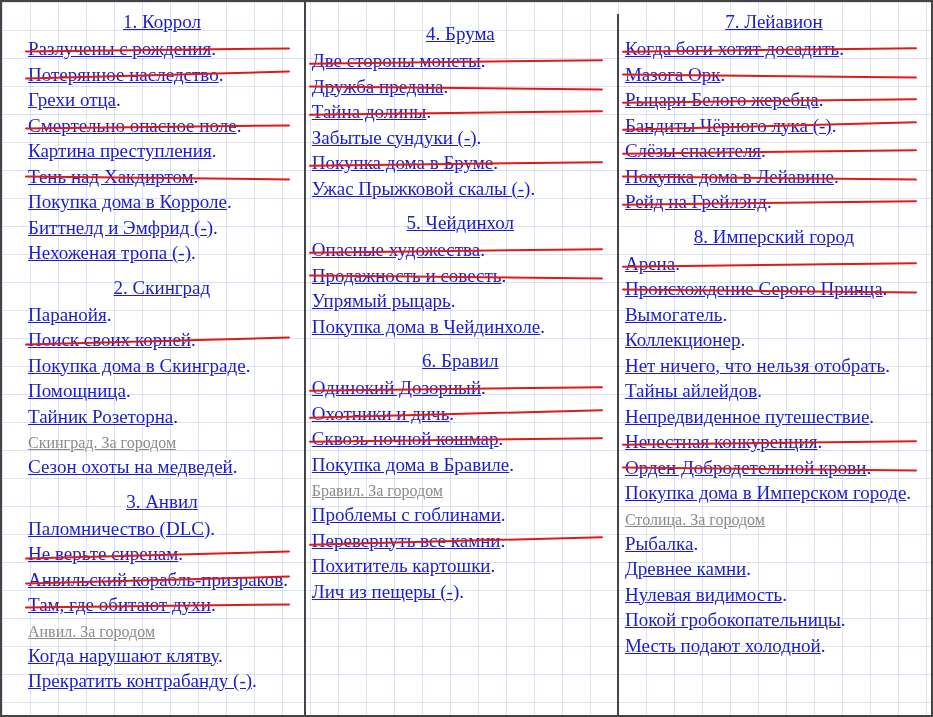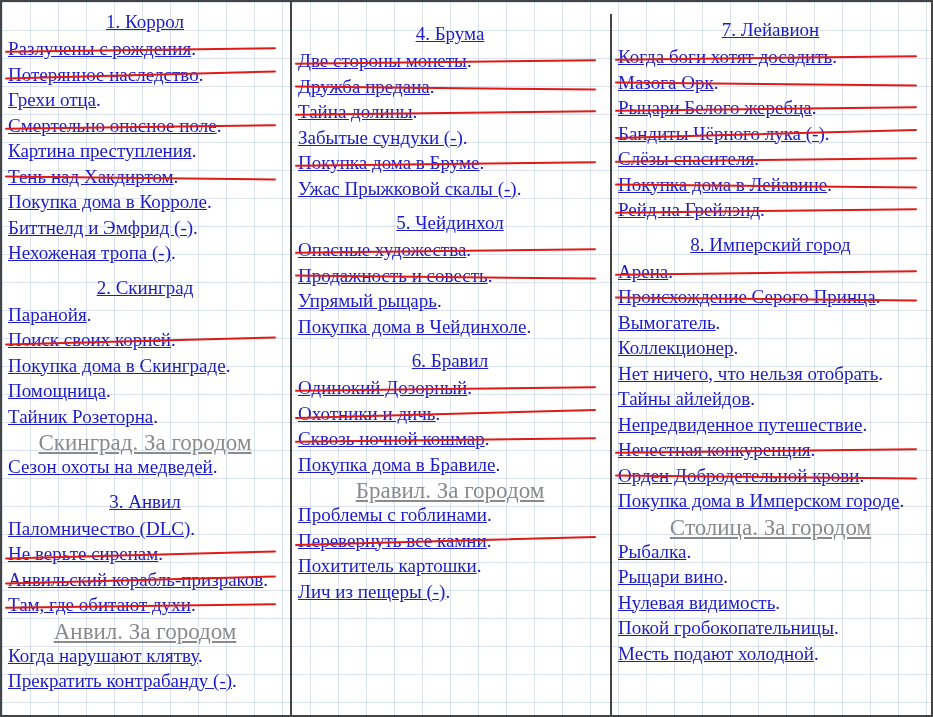--- a/index.html
+++ b/index.html
@@ -22,45 +22,46 @@
     background:
       repeating-linear-gradient(to right, rgba(140,160,200,0.30) 0 1px, transparent 1px 28px),
       repeating-linear-gradient(to bottom, rgba(140,160,200,0.30) 0 1px, transparent 1px 28px),
       #ffffff;
   }
   .columns {
     display: flex;
     width: 100%;
     height: 100%;
     box-sizing: border-box;
+    padding-left: 20px;
   }
   .col {
     box-sizing: border-box;
     padding: 6px 8px 0 6px;
     position: relative;
   }
   .col-1 { width: 290px; border-right: 2px solid #444; }
   .col-2 { width: 320px; border-right: 2px solid #444; margin-top: 12px; }
-  .col-3 { width: 319px; margin-top: 8px; }
+  .col-3 { width: 319px; }
 
   .section-title {
     text-align: center;
     color: #1c1cc8;
     text-decoration: underline;
     font-size: 19px;
     line-height: 24px;
     margin: 10px 0 2px 0;
     white-space: nowrap;
   }
   .section-title.first { margin-top: 2px; }
   .sub-title {
-    text-align: center;
+    text-align: left;
     color: #8a8a8a;
     text-decoration: underline;
-    font-size: 23px;
+    font-size: 16px;
     line-height: 23px;
     margin: 2px 0 0 0;
   }
   .entry {
     position: relative;
     color: #1c1cc8;
     font-size: 19px;
     line-height: 25.5px;
     white-space: nowrap;
   }
@@ -171,20 +172,20 @@
       <div class="entry"><span class="txt">Вымогатель</span><span class="dot">.</span></div>
       <div class="entry"><span class="txt">Коллекционер</span><span class="dot">.</span></div>
       <div class="entry"><span class="txt">Нет ничего, что нельзя отобрать</span><span class="dot">.</span></div>
       <div class="entry"><span class="txt">Тайны айлейдов</span><span class="dot">.</span></div>
       <div class="entry"><span class="txt">Непредвиденное путешествие</span><span class="dot">.</span></div>
       <div class="entry struck"><span class="txt">Нечестная конкуренция</span><span class="dot">.</span></div>
       <div class="entry struck tilt3"><span class="txt">Орден Добродетельной крови</span><span class="dot">.</span></div>
       <div class="entry" style="white-space:normal;line-height:25.5px;"><span class="txt">Покупка дома в Имперском городе</span><span class="dot">.</span></div>
       <div class="sub-title">Столица. За городом</div>
       <div class="entry"><span class="txt">Рыбалка</span><span class="dot">.</span></div>
-      <div class="entry"><span class="txt">Рыцари вино</span><span class="dot">.</span></div>
+      <div class="entry"><span class="txt">Древнее камни</span><span class="dot">.</span></div>
       <div class="entry"><span class="txt">Нулевая видимость</span><span class="dot">.</span></div>
       <div class="entry"><span class="txt">Покой гробокопательницы</span><span class="dot">.</span></div>
       <div class="entry"><span class="txt">Месть подают холодной</span><span class="dot">.</span></div>
     </div>
 
   </div>
 </div>
 
 </body></html>

